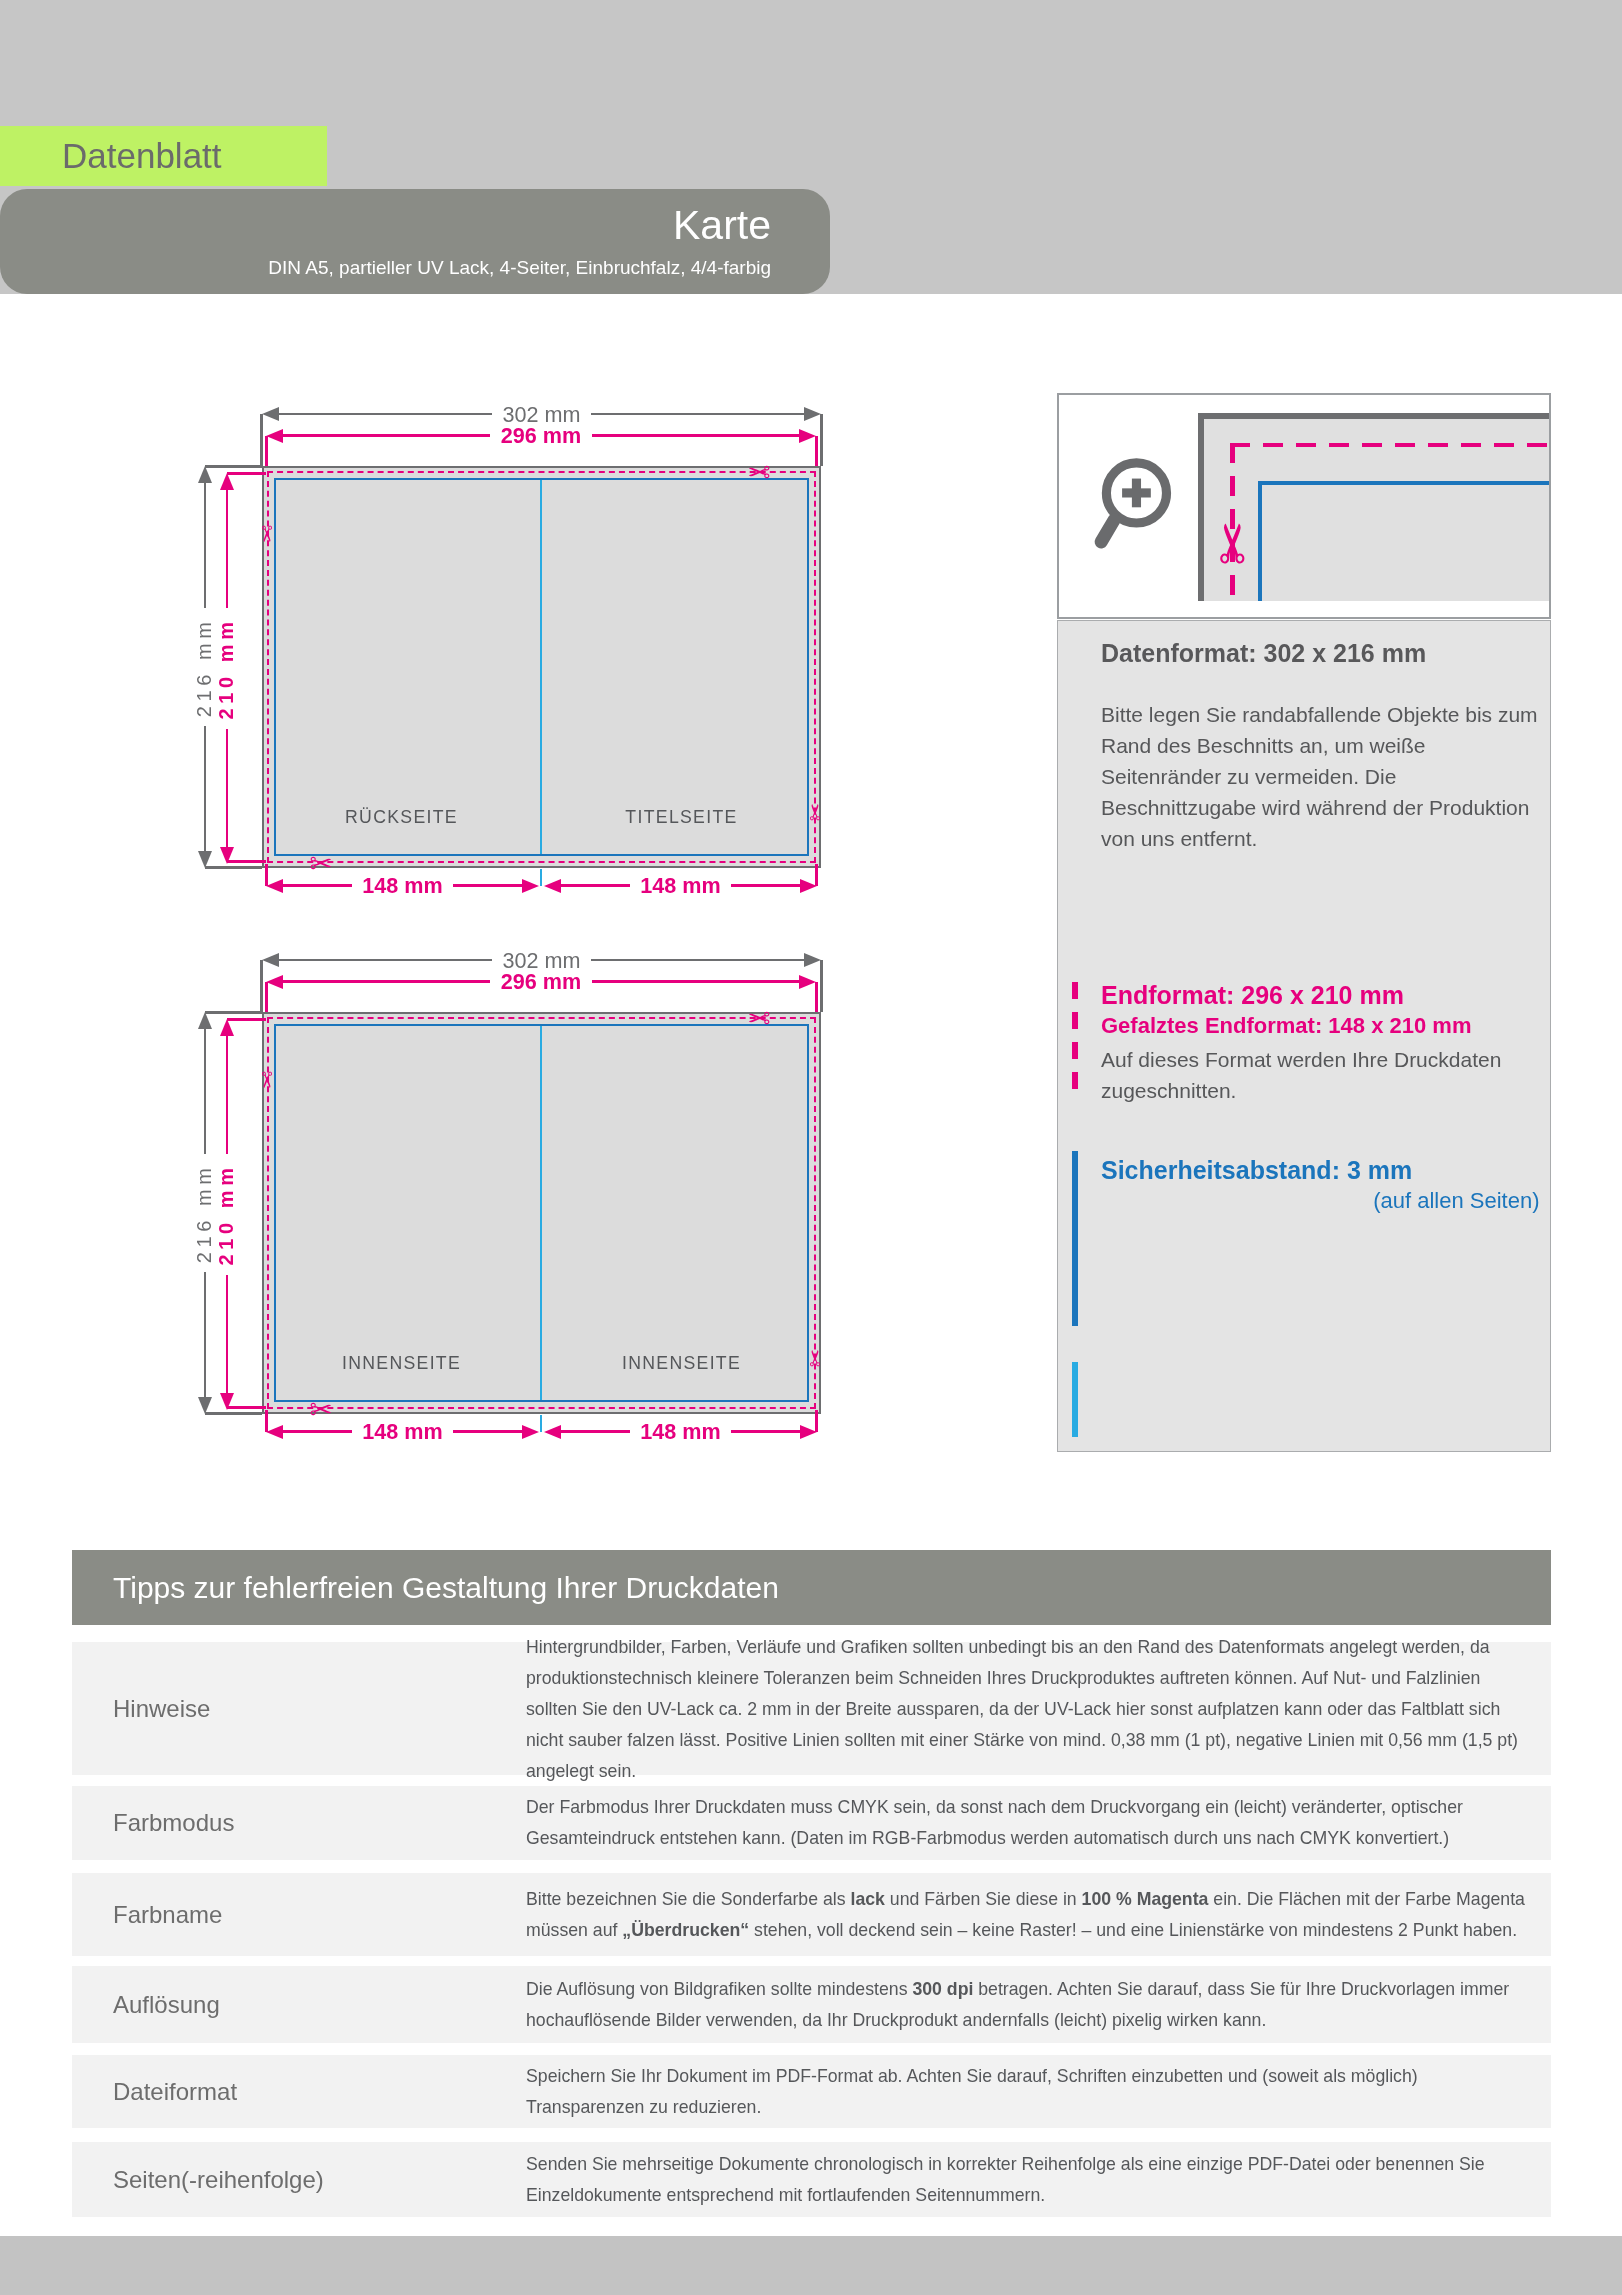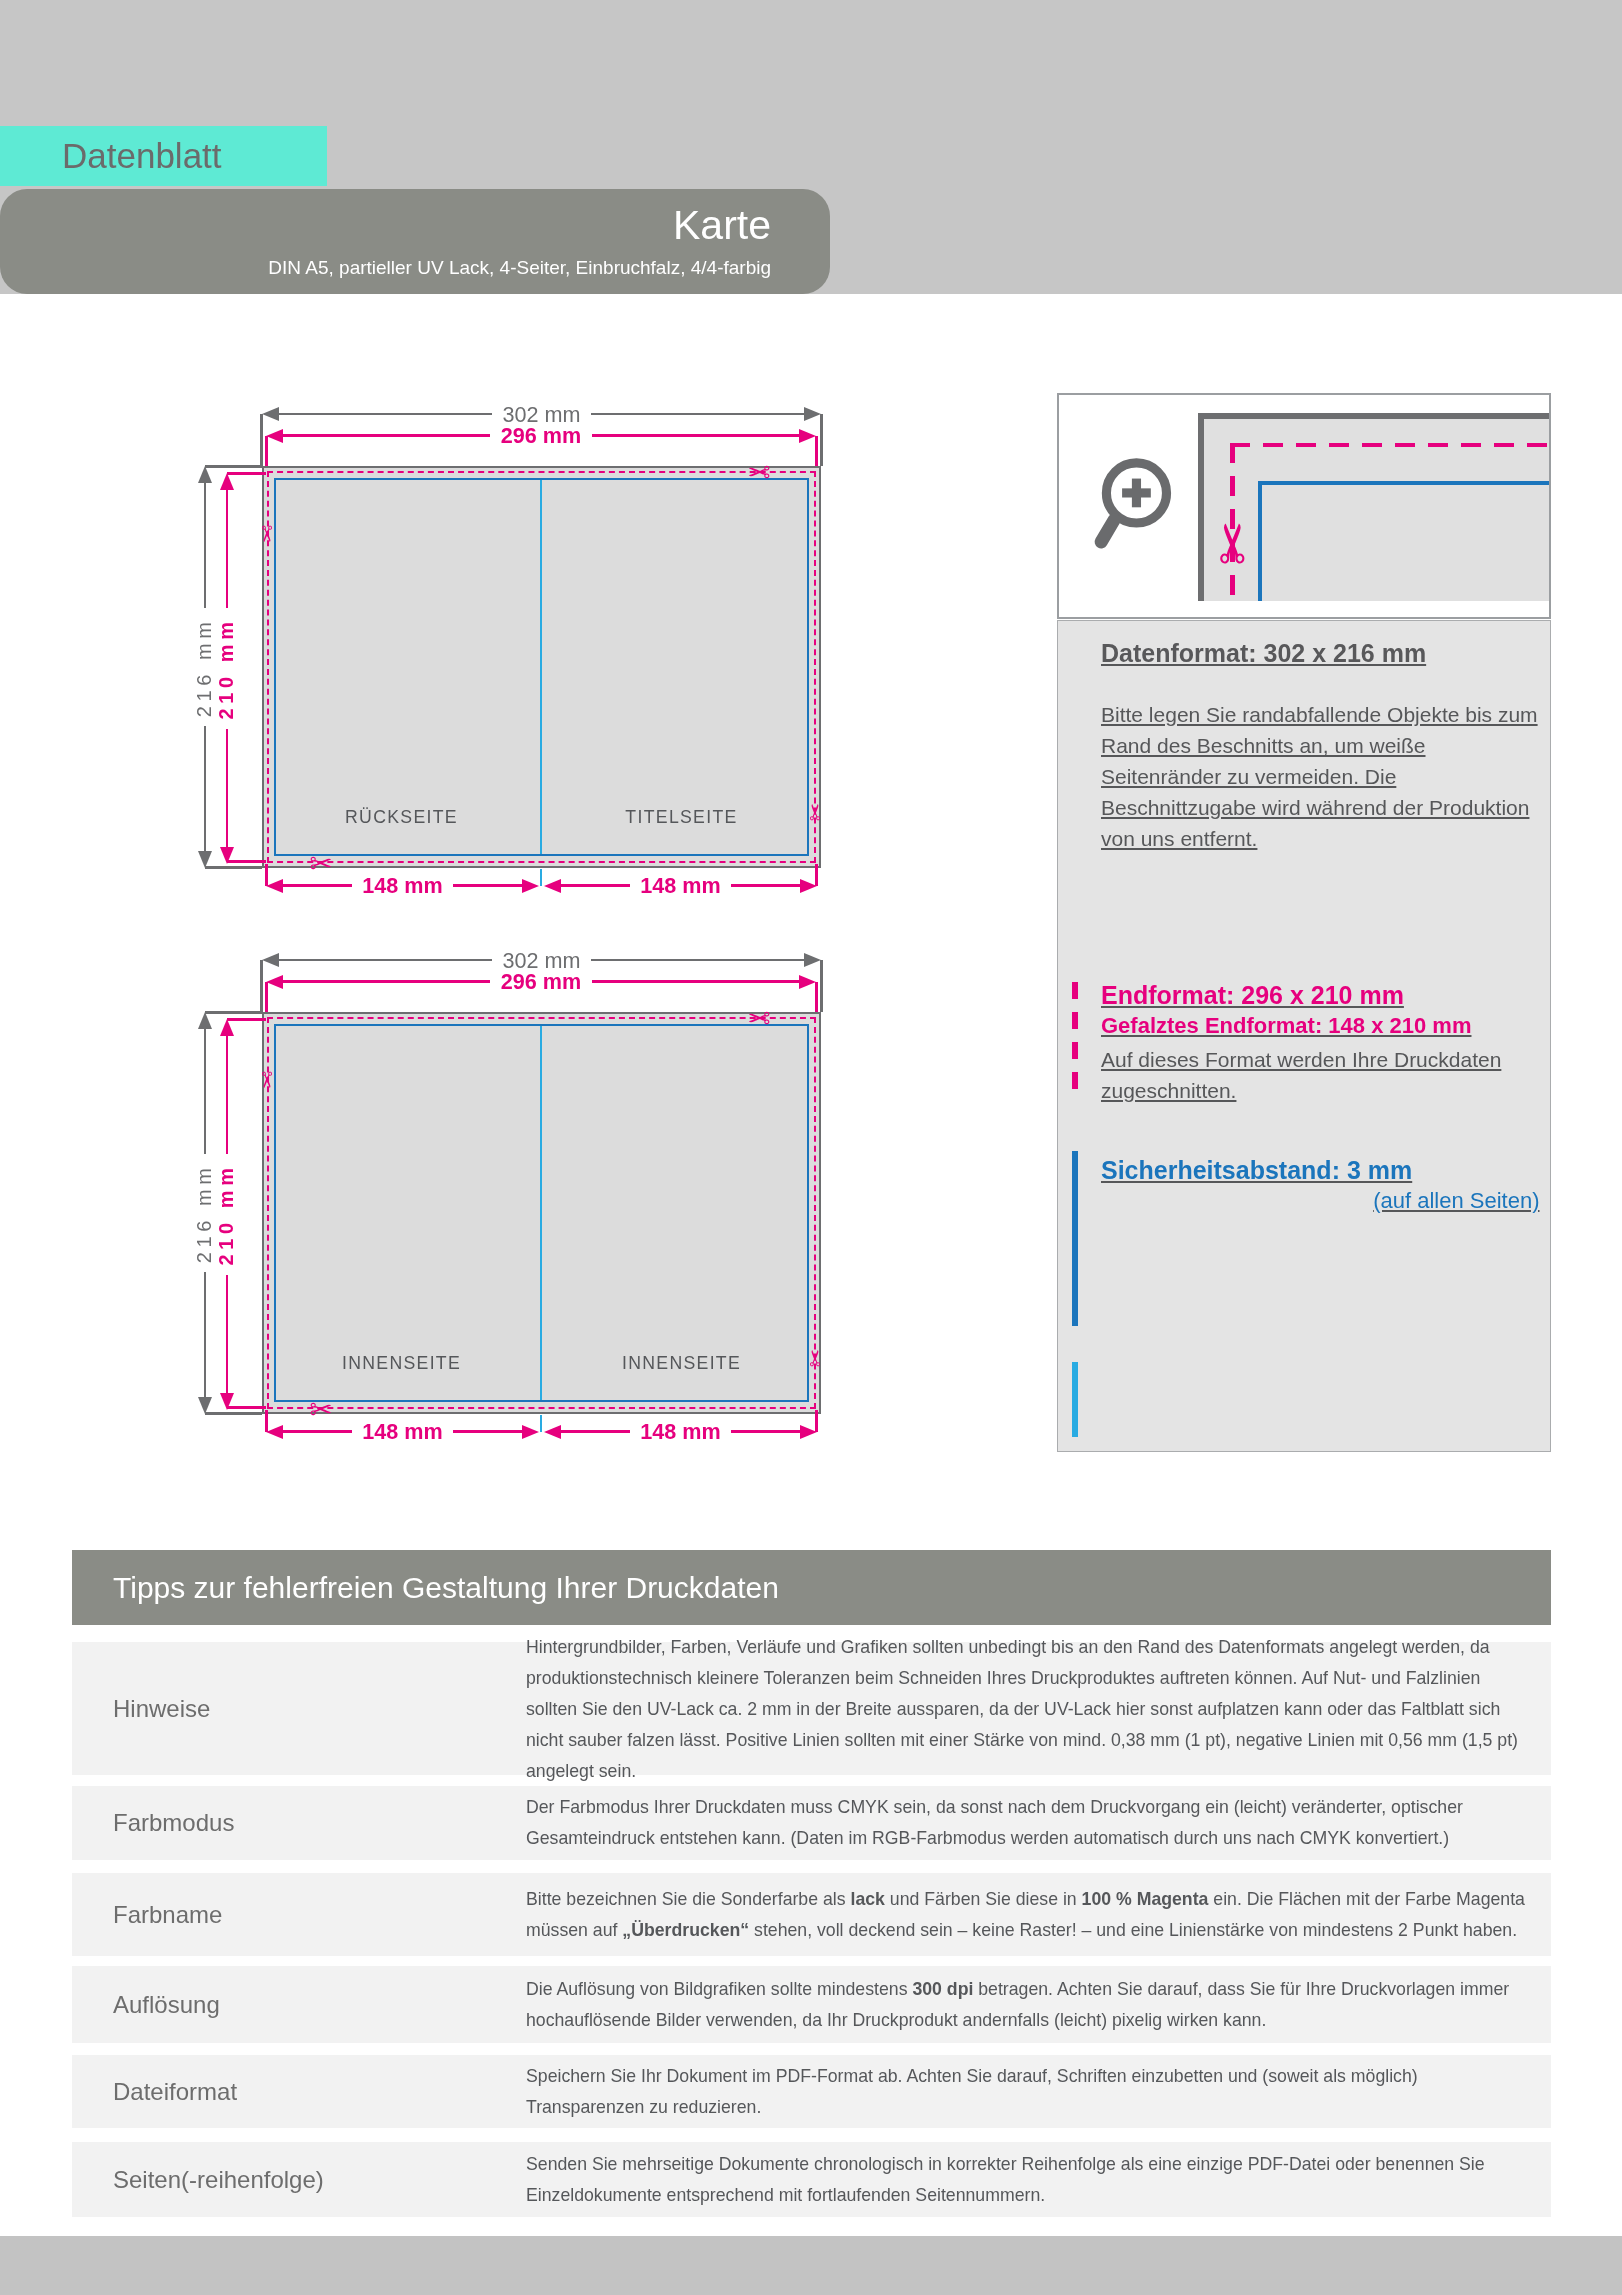--- a/index.html
+++ b/index.html
@@ -5,21 +5,21 @@
   html,body{margin:0;padding:0;}
   body{
     width:1623px;height:2295px;position:relative;background:#ffffff;
     font-family:"Liberation Sans", sans-serif;color:#565759;overflow:hidden;
   }
   .abs{position:absolute;}
 
   
   .top-band{left:0;top:0;width:1623px;height:294px;background:#c6c6c6;}
   .footer-band{left:0;top:2236px;width:1623px;height:60px;background:#c3c3c3;}
-  .datenblatt-box{left:0;top:126px;width:327px;height:60px;background:#5eead4;
+  .datenblatt-box{left:0;top:126px;width:327px;height:60px;background:#bef264;
     display:flex;align-items:center;box-sizing:border-box;padding-left:62px;
     font-size:35px;color:#6b6b6b;}
   .karte-bar{left:0;top:189px;width:830px;height:105px;background:#8a8c86;color:#fff;
     display:flex;flex-direction:column;align-items:flex-end;justify-content:center;
     box-sizing:border-box;padding-right:59px;border-radius:27px;}
   .karte-title{font-size:41px;line-height:42px;}
   .karte-sub{font-size:19px;margin-top:10.5px;}
 
   
   .c-grey{color:#6d6e70;}
@@ -70,21 +70,21 @@
   .illus .dash-v{position:absolute;left:26px;top:23.6px;width:4.6px;bottom:0;
     background:repeating-linear-gradient(180deg,#e6007e 0 19.6px,transparent 19.6px 33px);}
   .illus .blue-h{position:absolute;left:54px;right:0;top:62px;height:3.9px;background:#1b75bc;}
   .illus .blue-v{position:absolute;left:54px;top:62px;width:3.9px;bottom:0;background:#1b75bc;}
   .illus .scis-big{position:absolute;left:29px;top:124px;font-size:54px;color:#e6007e;
     transform:translate(-50%,-50%) rotate(-90deg);}
 
   
   .legend{left:1057px;top:620px;width:494px;height:832px;background:#e4e4e4;
     border:1.3px solid #aaacae;box-sizing:border-box;}
-  .legend .sec{position:absolute;left:43px;right:10.5px;text-decoration:underline;}
+  .legend .sec{position:absolute;left:43px;right:10.5px;}
   .legend .t1{font-size:25px;font-weight:bold;color:#58585a;}
   .legend .t1.mag{color:#e6007e;}
   .legend .t1.blue{color:#1b75bc;}
   .legend .t1.cyan{color:#29abe2;}
   .legend .t2{font-size:22px;font-weight:bold;color:#e6007e;margin-top:2.6px;}
   .legend .t2.blue{color:#1b75bc;font-weight:normal;text-align:right;}
   .legend .body{font-size:21px;line-height:31px;color:#565759;margin-top:5.2px;}
   .legend .body b{font-weight:bold;}
   .legend .gap{height:26px;}
   .bar{position:absolute;left:14.4px;width:5.9px;}

